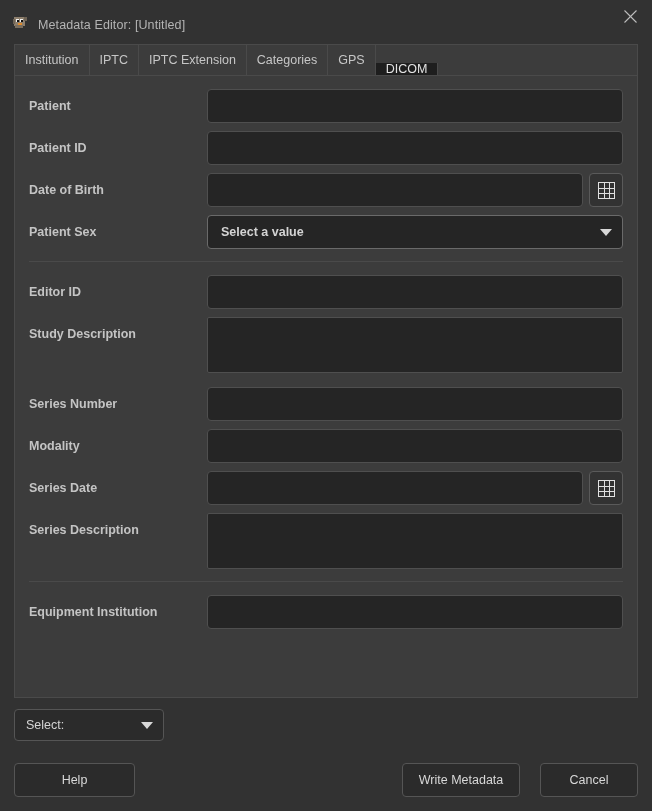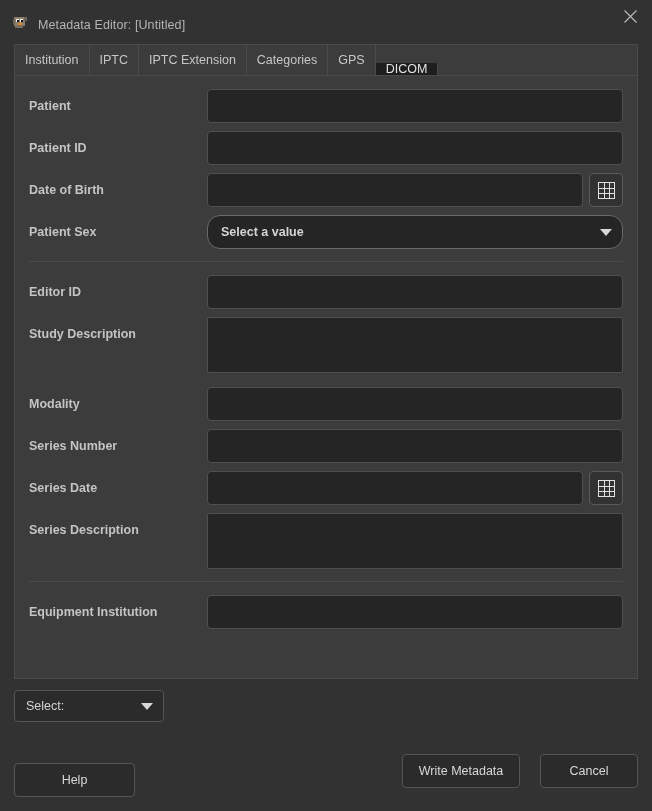--- a/index.html
+++ b/index.html
@@ -166,21 +166,21 @@
     display: flex;
     align-items: center;
     justify-content: center;
   }
 
   .combo {
     flex: 1 1 auto;
     height: 34px;
     background: #252525;
     border: 1px solid #6a6a6a;
-    border-radius: 13px;
+    border-radius: 4px;
     box-sizing: border-box;
     display: flex;
     align-items: center;
     padding: 0 10px 0 13px;
     min-width: 0;
   }
   .combo-value {
     flex: 1 1 auto;
     font-size: 12.5px;
     color: #d4d4d4;
@@ -237,21 +237,21 @@
     border: 1px solid #555555;
     border-radius: 4px;
     box-sizing: border-box;
     display: flex;
     align-items: center;
     justify-content: center;
     font-size: 12.5px;
     color: #d8d8d8;
     white-space: nowrap;
   }
-  .btn-help { width: 121px; margin-top: 19px; }
+  .btn-help { width: 121px; }
   .btn-write { width: 118px; margin-left: auto; }
   .btn-cancel { width: 98px; margin-left: 20px; }
 
   
   .wilber {
     position: absolute;
     inset: 0;
   }
 </style>
 </head>
@@ -349,28 +349,28 @@
       <div class="row">
         <div class="row-label">Study Description</div>
         <div class="row-control">
           <div class="textarea"></div>
         </div>
       </div>
 
       <div class="spacer-sm"></div>
 
       <div class="row">
+        <div class="row-label">Series Number</div>
+        <div class="row-control">
+          <div class="textfield"></div>
+        </div>
+      </div>
+
+      <div class="row">
         <div class="row-label">Modality</div>
-        <div class="row-control">
-          <div class="textfield"></div>
-        </div>
-      </div>
-
-      <div class="row">
-        <div class="row-label">Series Number</div>
         <div class="row-control">
           <div class="textfield"></div>
         </div>
       </div>
 
       <div class="row">
         <div class="row-label">Series Date</div>
         <div class="row-control">
           <div class="textfield with-btn"></div>
           <div class="cal-btn">

